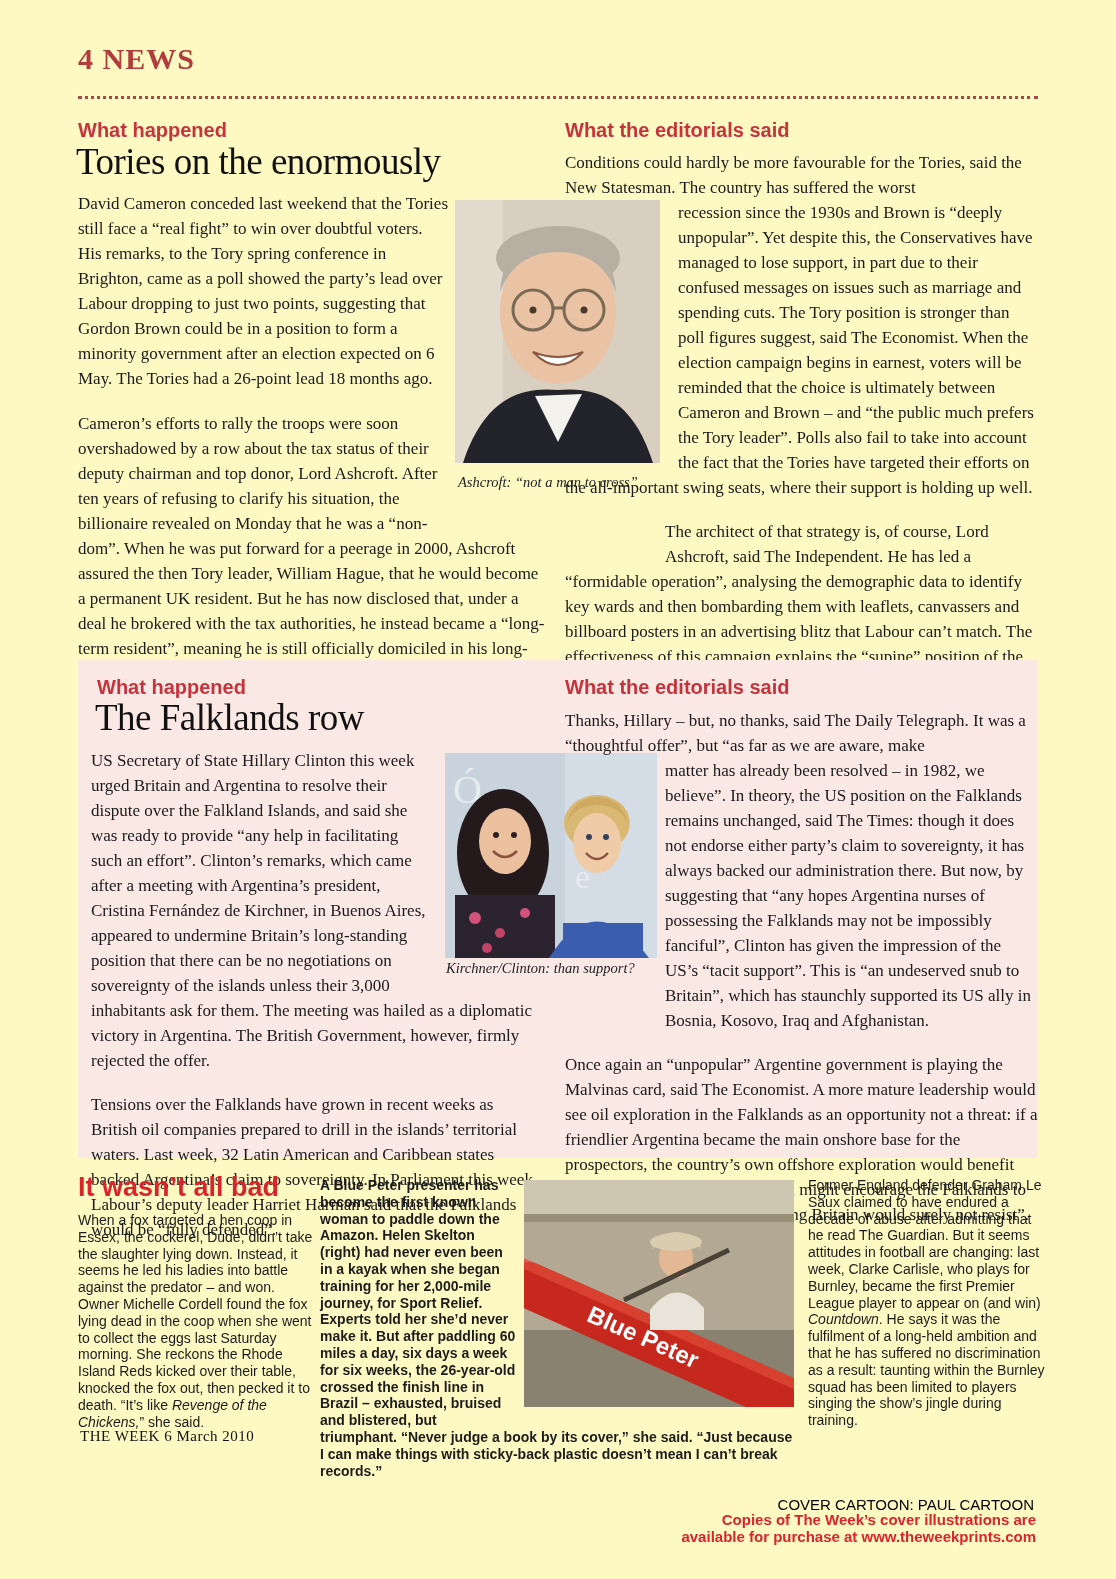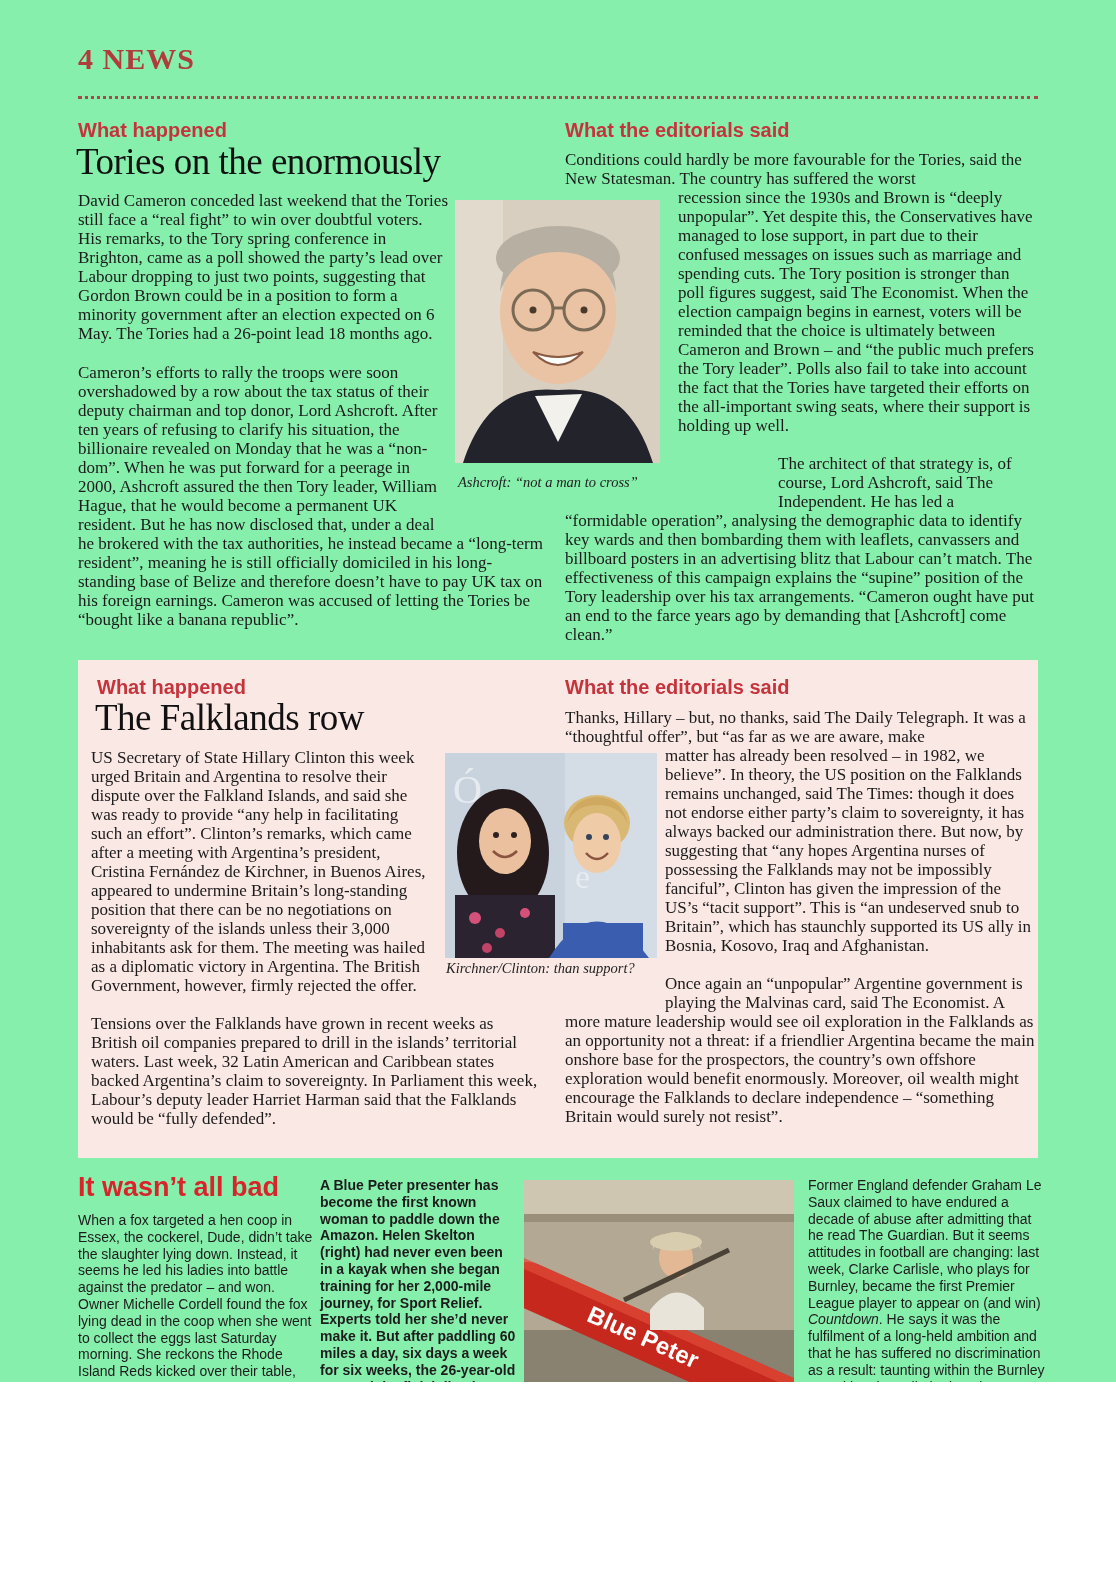--- a/index.html
+++ b/index.html
@@ -1,26 +1,26 @@
 <!DOCTYPE html>
 <html><head>
 <meta charset="utf-8">
 <style>
   html,body{margin:0;padding:0;background:#ffffff;}
-  .page{position:relative;width:1116px;height:1382px;background:#86efac;overflow:hidden;
+  .page{position:relative;width:1116px;height:1579px;background:#fef9c3;overflow:hidden;
         font-family:"Liberation Serif",serif;color:#1a1a1a;}
   p{margin:0;}
   .brand{position:absolute;left:78px;top:42px;font-family:"Liberation Serif",serif;
          font-weight:bold;font-size:30px;color:#b03c3c;letter-spacing:1px;}
   .main-title{position:absolute;left:0;right:0;top:28px;text-align:center;
               font-family:"Liberation Serif",serif;font-weight:bold;font-size:45px;color:#090909;}
   .rule{position:absolute;left:78px;right:78px;top:96px;border-top:3px dotted #a84848;height:0;}
   .kicker{font-family:"Liberation Sans",sans-serif;font-weight:bold;font-size:20px;color:#c5343c;}
   .headline{font-family:"Liberation Serif",serif;font-size:37px;color:#111;letter-spacing:-0.5px;}
-  .serif-body{font-size:17px;line-height:19px;color:#1a1a1a;}
+  .serif-body{font-size:17px;line-height:25px;color:#1a1a1a;}
   .caption{font-family:"Liberation Serif",serif;font-style:italic;font-size:14.5px;color:#222;}
   .spacer-r{float:right;}
   .spacer-l{float:left;}
   .abs{position:absolute;}
   .panel{position:absolute;left:78px;top:660px;width:960px;height:498px;background:#fae8e4;}
   .sans-body{font-family:"Liberation Sans",sans-serif;font-size:14px;line-height:16.8px;color:#1c1c1c;}
   .bold{font-weight:bold;}
   .good-heading{font-family:"Liberation Sans",sans-serif;font-weight:bold;font-size:27px;color:#d8252b;}
   .photo{display:block;}
   .cover-cartoon{position:absolute;right:82px;top:1496px;font-family:"Liberation Sans",sans-serif;

